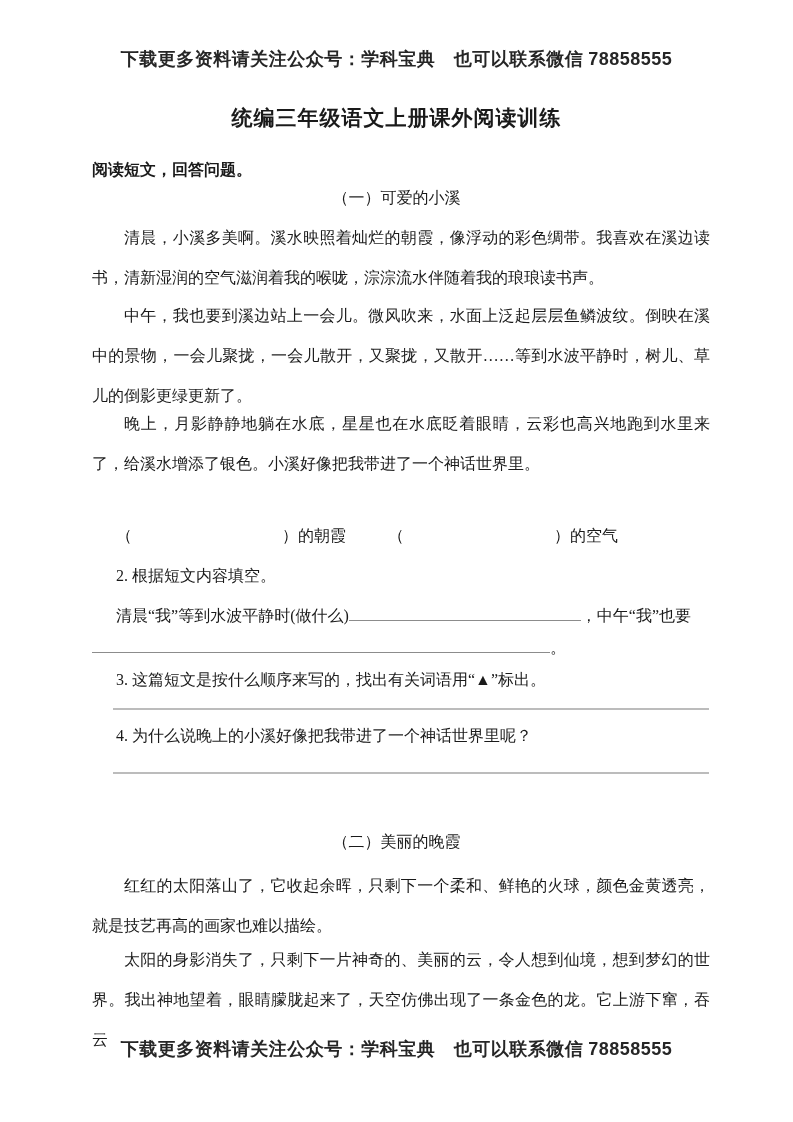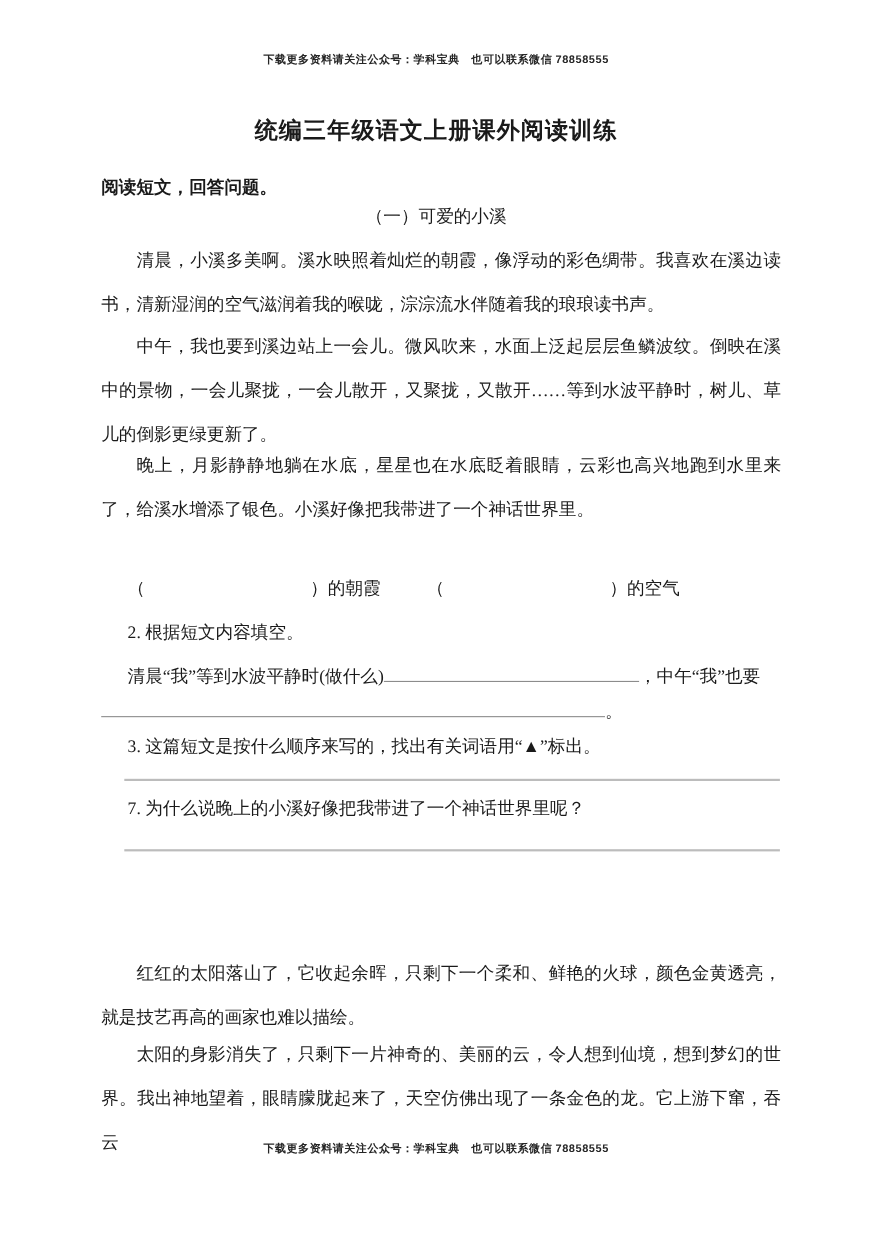--- a/index.html
+++ b/index.html
@@ -17,21 +17,21 @@
     font-size: 16px;
     overflow: hidden;
   }
   .abs { position: absolute; }
   .centered {
     left: 0;
     width: 100%;
     text-align: center;
   }
   .note-line {
-    font-size: 10px;
+    font-size: 18px;
     color: #262626;
     font-weight: 600;
     letter-spacing: 0.5px;
   }
   .note-number {
     font-family: "Liberation Sans", "DejaVu Sans", sans-serif;
     font-weight: 700;
   }
   .doc-title {
     font-size: 21px;
@@ -115,23 +115,24 @@
   <div class="abs q-line" style="top: 596px;">
     <span>清晨“我”等到水波平静时(做什么)</span><span class="u-blank w1"></span><span>，中午“我”也要</span>
   </div>
   <div class="abs q-line no-indent" style="top: 628px;">
     <span class="u-blank w2"></span><span>。</span>
   </div>
 
   <div class="abs q-line" style="top: 660px;">3. 这篇短文是按什么顺序来写的，找出有关词语用“▲”标出。</div>
   <div class="rule" style="top: 708px;"></div>
 
-  <div class="abs q-line" style="top: 716px;">7. 为什么说晚上的小溪好像把我带进了一个神话世界里呢？</div>
+  <div class="abs q-line" style="top: 716px;">4. 为什么说晚上的小溪好像把我带进了一个神话世界里呢？</div>
   <div class="rule" style="top: 772px;"></div>
 
+  <div class="abs centered section-heading" style="top: 828px;">（二）美丽的晚霞</div>
 
   <div class="abs para" style="top: 866px;">红红的太阳落山了，它收起余晖，只剩下一个柔和、鲜艳的火球，颜色金黄透亮，就是技艺再高的画家也难以描绘。</div>
   <div class="abs para" style="top: 940px;">太阳的身影消失了，只剩下一片神奇的、美丽的云，令人想到仙境，想到梦幻的世界。我出神地望着，眼睛朦胧起来了，天空仿佛出现了一条金色的龙。它上游下窜，吞云</div>
 
   <div class="abs centered note-line" style="top: 1037px;">
     <span>下载更多资料请关注公众号：学科宝典　也可以联系微信</span>
     <span class="note-number">78858555</span>
   </div>
 
 </div>

